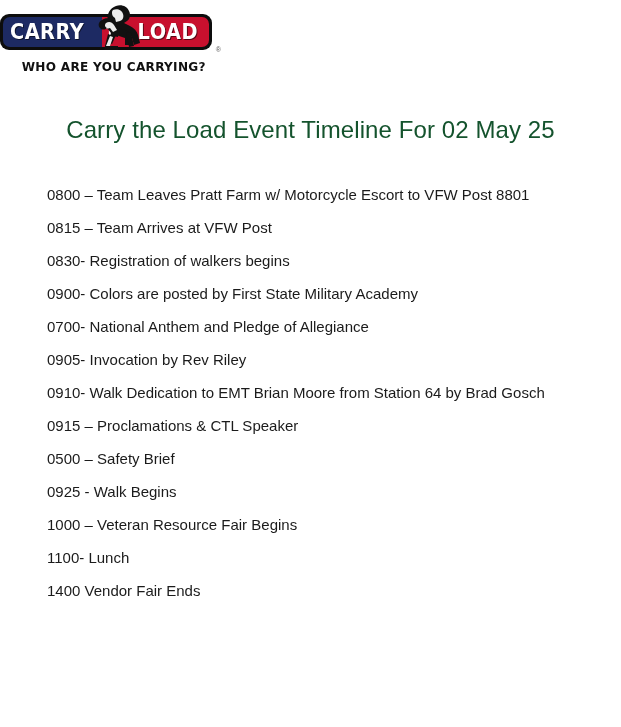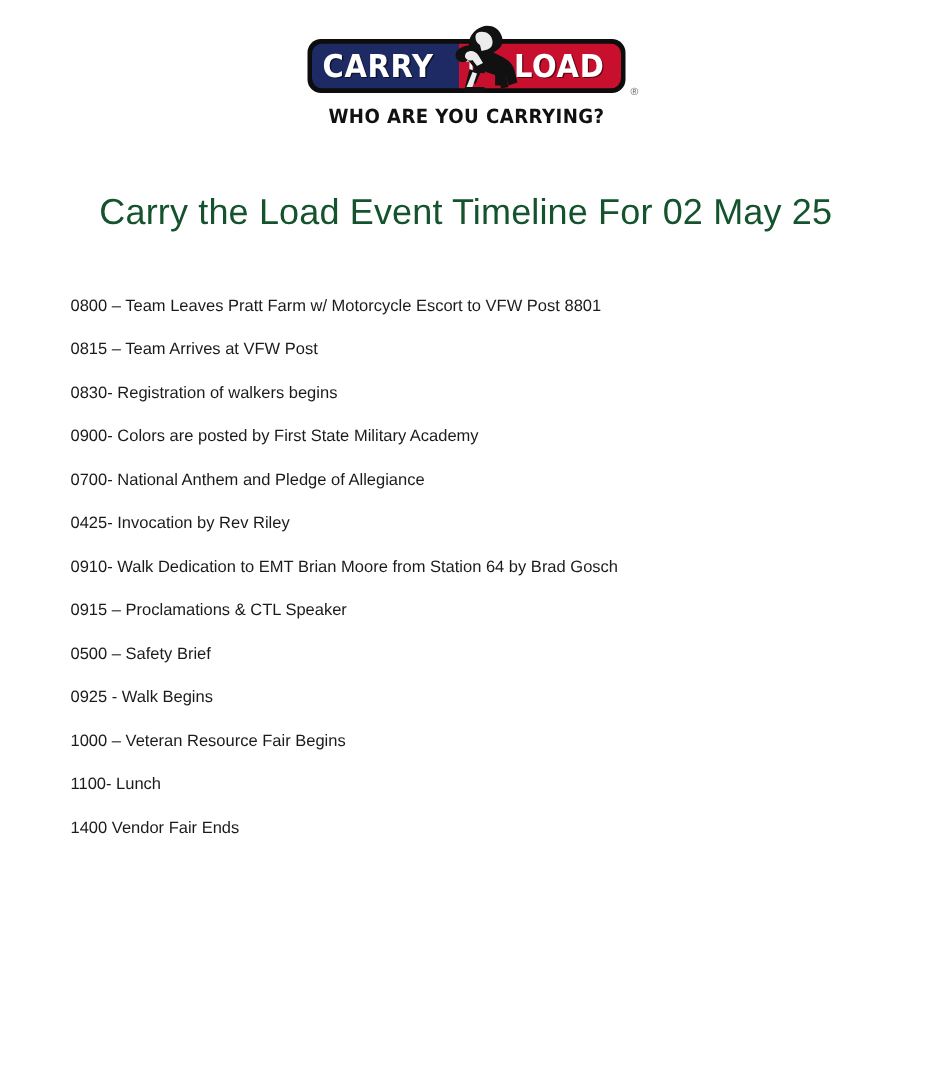--- a/index.html
+++ b/index.html
@@ -12,24 +12,23 @@
     height: 727px;
     font-family: "Liberation Sans", sans-serif;
     color: #1b1b1b;
     overflow: hidden;
     position: relative;
   }
 
   
   .logo-block {
     width: 100%;
-    padding-top: 16px;
+    padding-top: 4px;
     display: flex;
     flex-direction: column;
-    align-items: center;
   }
   .logo-mark {
     position: relative;
     width: 212px;
     height: 48px;
   }
   .logo-bar {
     position: absolute;
     left: 0;
     top: 10px;
@@ -139,21 +138,21 @@
     line-height: 1.2;
   }
 
   
   .timeline {
     margin: 0;
     padding: 42px 0 0 47px;
     list-style: none;
   }
   .timeline-item {
-    font-size: 11px;
+    font-size: 15px;
     line-height: 1;
     color: #1b1b1b;
     margin-bottom: 18px;
     white-space: nowrap;
   }
 </style>
 </head>
 <body>
 
 <div class="logo-block">
@@ -192,21 +191,21 @@
 </div>
 
 <h1 class="doc-title">Carry the Load Event Timeline For 02 May 25</h1>
 
 <ul class="timeline">
   <li class="timeline-item">0800 – Team Leaves Pratt Farm w/ Motorcycle Escort to VFW Post 8801</li>
   <li class="timeline-item">0815 – Team Arrives at VFW Post</li>
   <li class="timeline-item">0830- Registration of walkers begins</li>
   <li class="timeline-item">0900- Colors are posted by First State Military Academy</li>
   <li class="timeline-item">0700- National Anthem and Pledge of Allegiance</li>
-  <li class="timeline-item">0425- Invocation by Rev Riley</li>
+  <li class="timeline-item">0905- Invocation by Rev Riley</li>
   <li class="timeline-item">0910- Walk Dedication to EMT Brian Moore from Station 64 by Brad Gosch</li>
   <li class="timeline-item">0915 – Proclamations &amp; CTL Speaker</li>
   <li class="timeline-item">0500 – Safety Brief</li>
   <li class="timeline-item">0925 - Walk Begins</li>
   <li class="timeline-item">1000 – Veteran Resource Fair Begins</li>
   <li class="timeline-item">1100- Lunch</li>
   <li class="timeline-item">1400 Vendor Fair Ends</li>
 </ul>
 
 </body></html>

